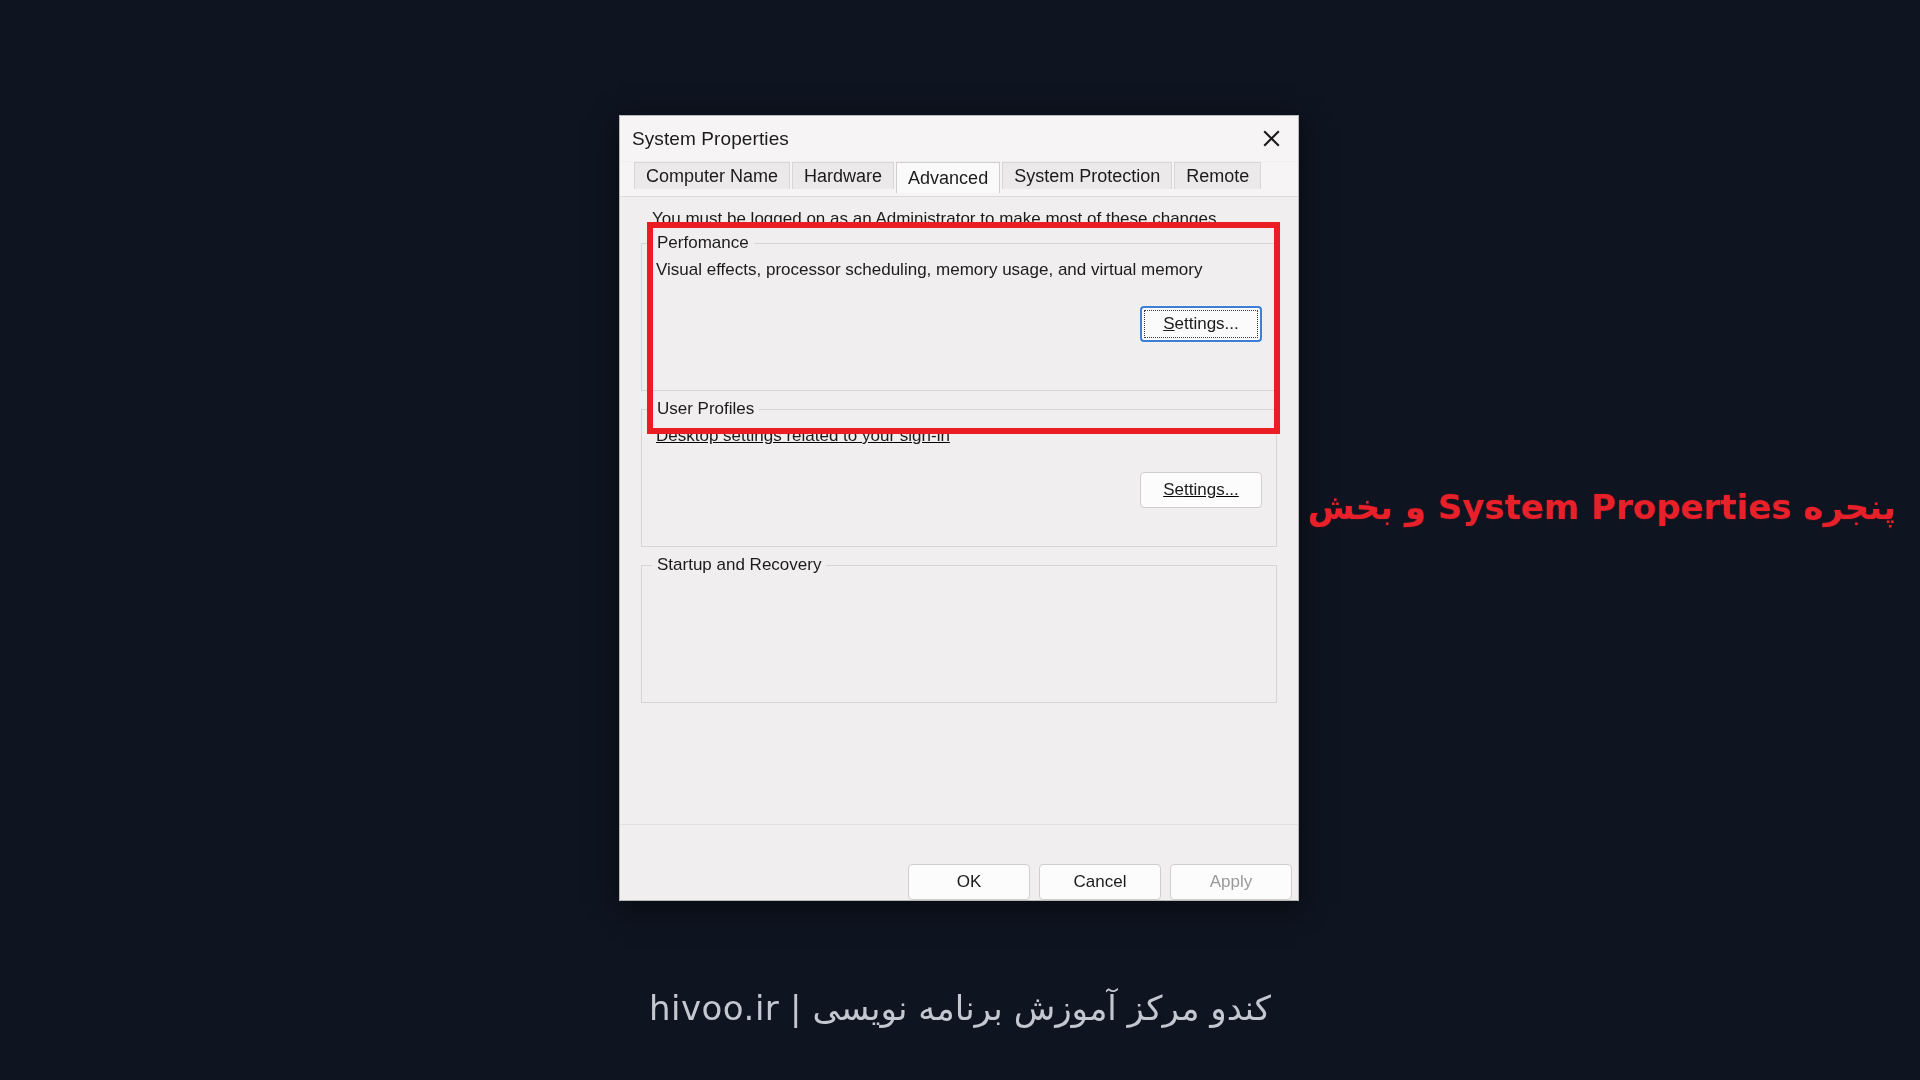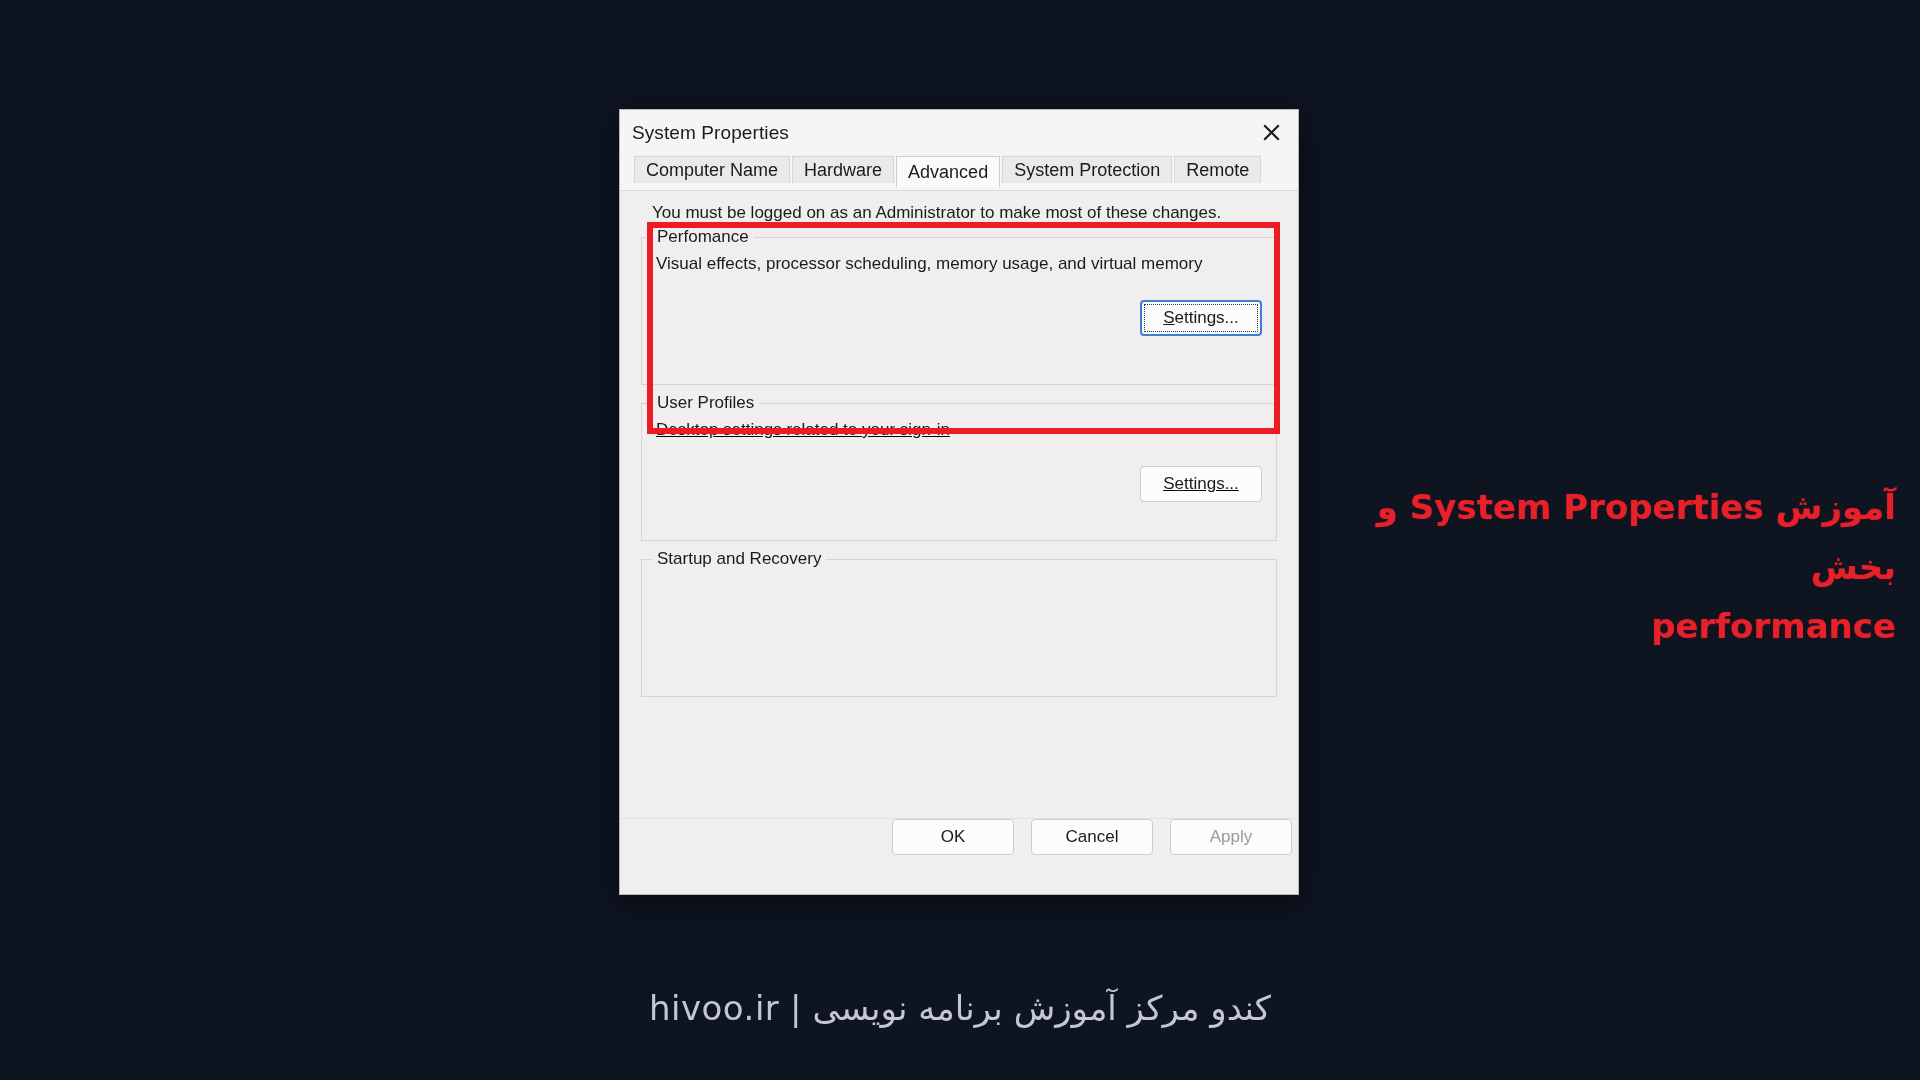--- a/index.html
+++ b/index.html
@@ -20,21 +20,21 @@
   #desktop {
     position: absolute;
     inset: 0;
     background: #0e1420;
   }
 
   
   #dialog {
     position: absolute;
     left: 619px;
-    top: 109px;
+    top: 115px;
     width: 680px;
     height: 786px;
     background: #f0f0f0;
     border: 1px solid #b8b8b8;
     box-shadow: 0 6px 26px rgba(0,0,0,.55);
     display: flex;
     flex-direction: column;
   }
 
   
@@ -189,24 +189,24 @@
   }
   #envvar-btn { min-width: 214px; }
 
   
   #footer {
     flex: 0 0 auto;
     height: 76px;
     background: #f0eeef;
     border-top: 1px solid #e2e0e1;
     display: flex;
-    align-items: flex-start;
+    align-items: flex-end;
     justify-content: flex-end;
     padding-right: 6px;
-    gap: 17px;
+    gap: 9px;
   }
   #footer .btn { min-width: 122px; }
 
   
   #red-highlight {
     position: absolute;
     left: 647px;
     top: 222px;
     width: 633px;
     height: 212px;
@@ -309,19 +309,18 @@
       <button class="btn">OK</button>
       <button class="btn">Cancel</button>
       <button class="btn disabled" disabled="">Apply</button>
     </div>
 
   </div>
 
   <div id="red-highlight"></div>
 
   <div id="annotation">
-    <div class="line1">آموزش System Properties و بخش</div>
-    <div class="line2">performance</div>
+    <div class="line1">پنجره System Properties و بخش</div>
   </div>
 
   <div id="watermark">کندو مرکز آموزش برنامه نویسی | hivoo.ir</div>
 
 </div>
 
 </body></html>

